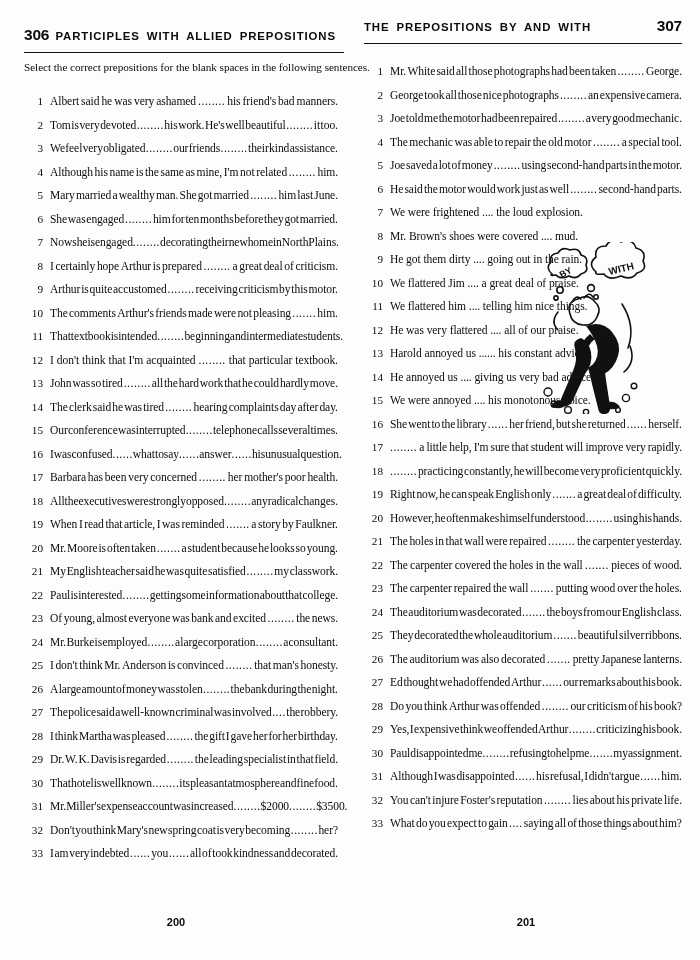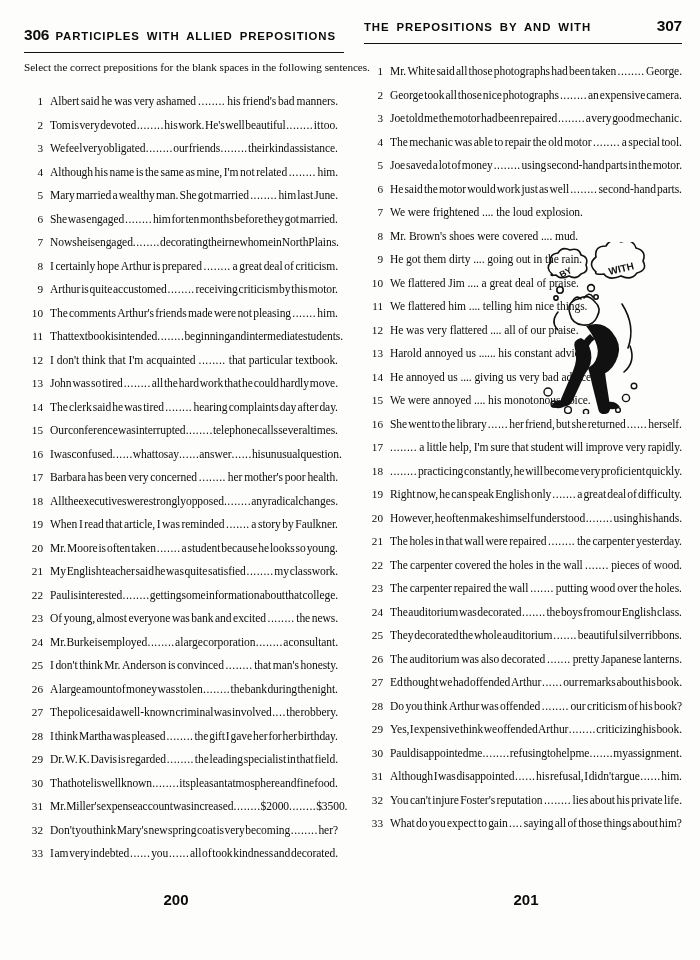--- a/index.html
+++ b/index.html
@@ -117,27 +117,27 @@
     top: 242px;
     left: 182px;
     width: 142px;
     height: 172px;
     pointer-events: none;
   }
 
   
   .foot-folio {
     position: absolute;
-    bottom: 52px;
+    bottom: 32px;
     left: 0;
     width: 100%;
     text-align: center;
     font-family: "Liberation Sans", sans-serif;
     font-weight: bold;
-    font-size: 15px;
+    font-size: 11px;
   }
   .page-left  .foot-folio { padding-right: 10px; }
   .page-right .foot-folio { padding-right: 14px; }
 </style>
 </head>
 <body>
 
 <div id="page">
 
   <div class="page-half page-left">

